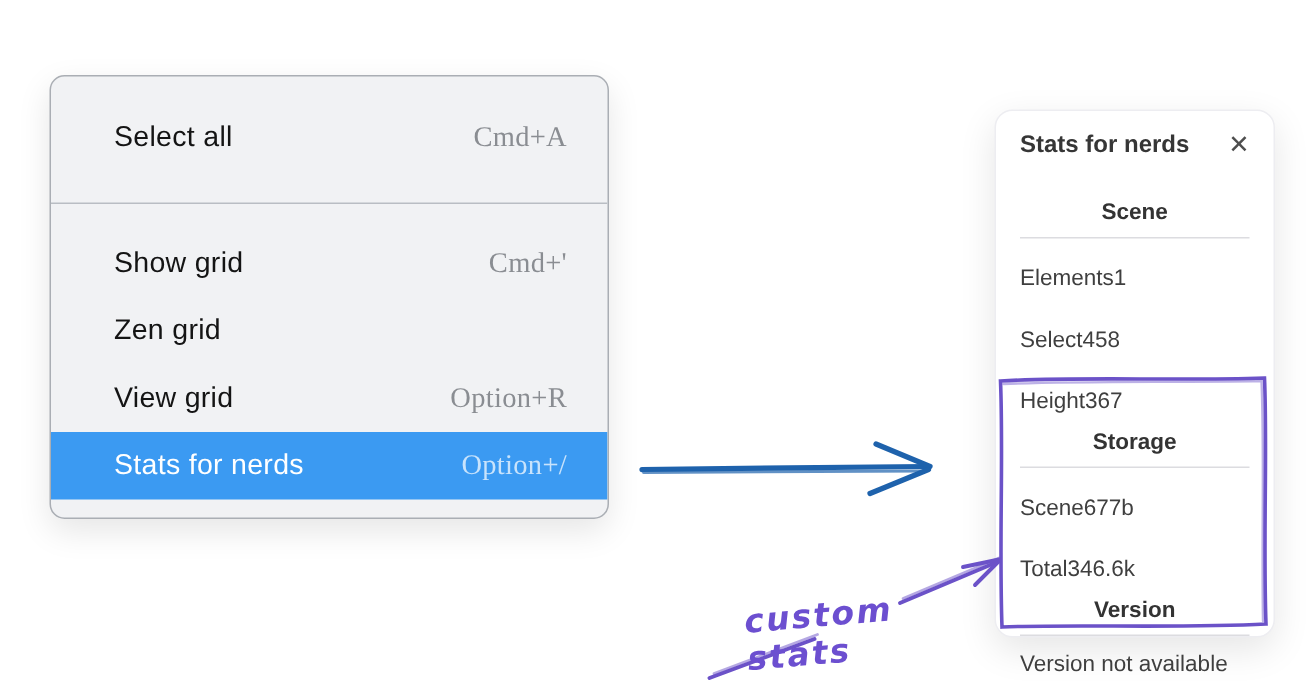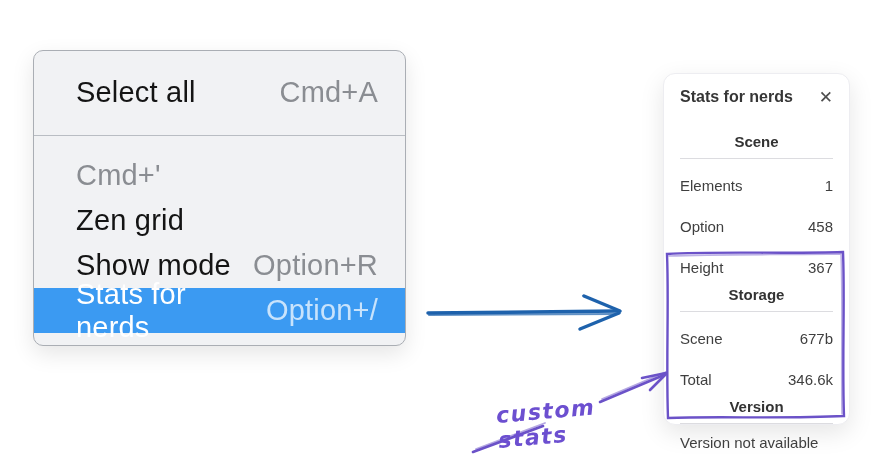--- a/index.html
+++ b/index.html
@@ -16,25 +16,25 @@
     border:1px solid #aaaeb4;
     border-radius:10px;
     box-shadow:0 8px 22px rgba(0,0,0,.10);
     box-sizing:border-box;
     padding:14px 0 12px;
     overflow:hidden;
   }
   .menu-row{
     display:flex;justify-content:space-between;align-items:center;
     height:45px;padding:0 27px 0 42px;
-    font-size:29px;color:#141414;letter-spacing:.2px;
+    font-size:19px;color:#141414;letter-spacing:.2px;
     cursor:default;
   }
   .menu-row.first{height:54px;margin-bottom:16px;}
-  .menu-row .shortcut{color:#8a8d92;}
+  .menu-row .shortcut{color:#8a8d92;font-family:Liberation Serif, serif;}
   .menu-divider{height:1px;background:#b9bdc3;margin:0 0 17px;}
   .menu-row.highlighted{background:#3b9af2;color:#ffffff;}
   .menu-row.highlighted .shortcut{color:rgba(255,255,255,.72);}
 
   
   .panel{
     position:absolute;left:663px;top:73px;width:187px;height:352px;
     background:#ffffff;
     border:1px solid #ededf1;
     border-radius:12px;
@@ -46,21 +46,21 @@
   .panel-header{display:flex;justify-content:space-between;align-items:center;height:20px;}
   .panel-title{font-weight:bold;font-size:16px;color:#363636;}
   .close-btn{
     border:none;background:none;padding:0;margin:0;
     font-size:17px;line-height:17px;color:#4e4e4e;cursor:pointer;
     font-family:"DejaVu Sans",sans-serif;
   }
   .sec-heading{text-align:center;font-weight:bold;font-size:15px;color:#333333;margin-top:4px;line-height:18px;}
   .sec-heading.first{margin-top:26px;}
   .panel hr{border:none;border-top:1px solid #dcdce0;margin:7px 0;}
-  .stat-row{display:flex;justify-content:space-between;line-height:29px;color:#3f3f3f;margin-top:12px;}
+  .stat-row{display:flex;line-height:29px;color:#3f3f3f;margin-top:12px;}
   .note{margin-top:5px;line-height:24px;color:#3f3f3f;}
 
   
   .overlay{position:absolute;pointer-events:none;}
   .annot-label{
     position:absolute;left:497px;top:396px;width:160px;
     font-family:"DejaVu Sans",sans-serif;
     font-style:italic;font-weight:bold;
     font-size:22px;letter-spacing:1.5px;
     color:#6c4fd0;
@@ -70,27 +70,28 @@
 </head>
 <body>
 
 <div class="menu">
   <div class="menu-row first">
     <span>Select all</span>
     <span class="shortcut">Cmd+A</span>
   </div>
   <div class="menu-divider"></div>
   <div class="menu-row">
+    <span>Show grid</span>
     <span class="shortcut">Cmd+'</span>
   </div>
   <div class="menu-row">
     <span>Zen grid</span>
   </div>
   <div class="menu-row">
-    <span>Show mode</span>
+    <span>View grid</span>
     <span class="shortcut">Option+R</span>
   </div>
   <div class="menu-row highlighted">
     <span>Stats for nerds</span>
     <span class="shortcut">Option+/</span>
   </div>
 </div>
 
 <svg class="overlay" style="left:420px;top:288px" width="215" height="50" viewBox="0 0 215 50">
   <g stroke="#1e62ac" stroke-width="3.5" stroke-linecap="round" fill="none">
@@ -109,21 +110,21 @@
     </button>
   </div>
 
   <div class="sec-heading first">Scene</div>
   <hr>
   <div class="stat-row">
     <span>Elements</span>
     <span>1</span>
   </div>
   <div class="stat-row">
-    <span>Option</span>
+    <span>Select</span>
     <span>458</span>
   </div>
   <div class="stat-row">
     <span>Height</span>
     <span>367</span>
   </div>
 
   <div class="sec-heading">Storage</div>
   <hr>
   <div class="stat-row">

